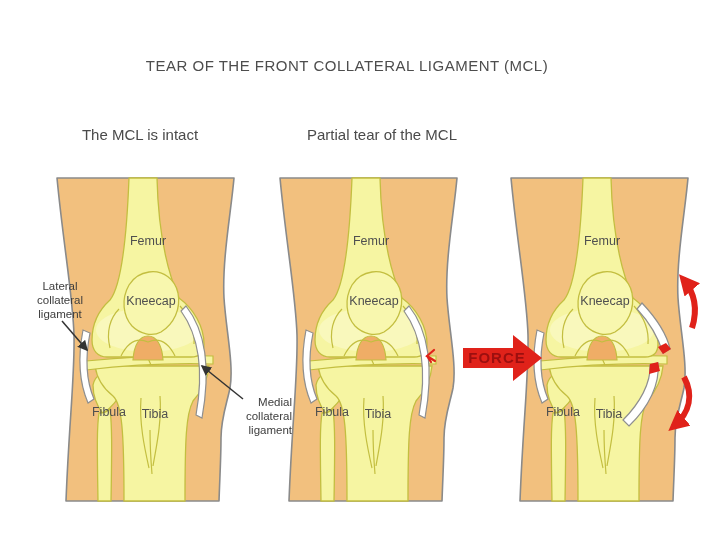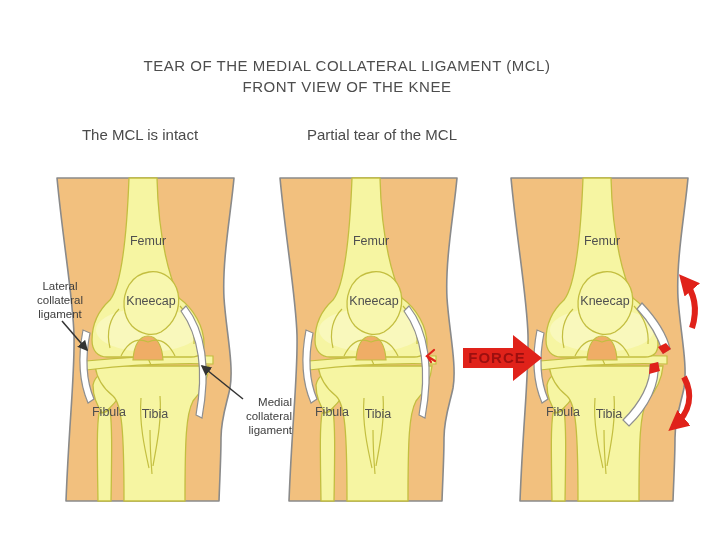--- a/index.html
+++ b/index.html
@@ -60,22 +60,21 @@
       <g id="mcl-torn">
         <path d="M 135,131 C 150,147 160,163 163,177 L 156,181 C 152,168 144,152 130,137 Z" fill="#FFFFFF" stroke="#8F8F8F" stroke-width="1.2"></path>
         <polygon points="159,171 164,177 156,182 151,175" fill="#E0221A"></polygon>
         <path d="M 151,191 C 153,212 142,235 122,254 L 116,248 C 133,231 144,211 143,193 Z" fill="#FFFFFF" stroke="#8F8F8F" stroke-width="1.2"></path>
         <polygon points="151,190 153,199 142,202 143,192" fill="#E0221A"></polygon>
       </g>
     </defs>
   </svg>
 
   <div class="title">
-    <div>TEAR OF THE MEDIAL COLLATERAL LIGAMENT (MCL)</div>
-    <div>FRONT VIEW OF THE KNEE</div>
+    <div>TEAR OF THE FRONT COLLATERAL LIGAMENT (MCL)</div>
   </div>
 
   <div id="cap2" class="caption">Partial tear of the MCL</div>
   <div id="cap1" class="caption">The MCL is intact</div>
 
   <svg id="knee1" class="knee" viewBox="0 0 190 335">
     <use href="#knee-base"></use>
     <use href="#mcl-intact"></use>
     <text class="bone-label" x="95" y="73" text-anchor="middle">Femur</text>
     <text class="bone-label" x="98" y="133" text-anchor="middle">Kneecap</text>

